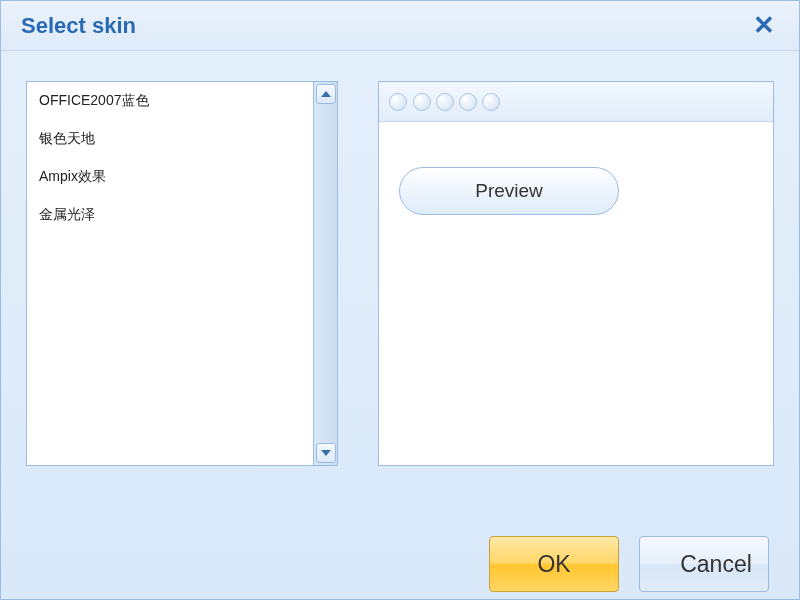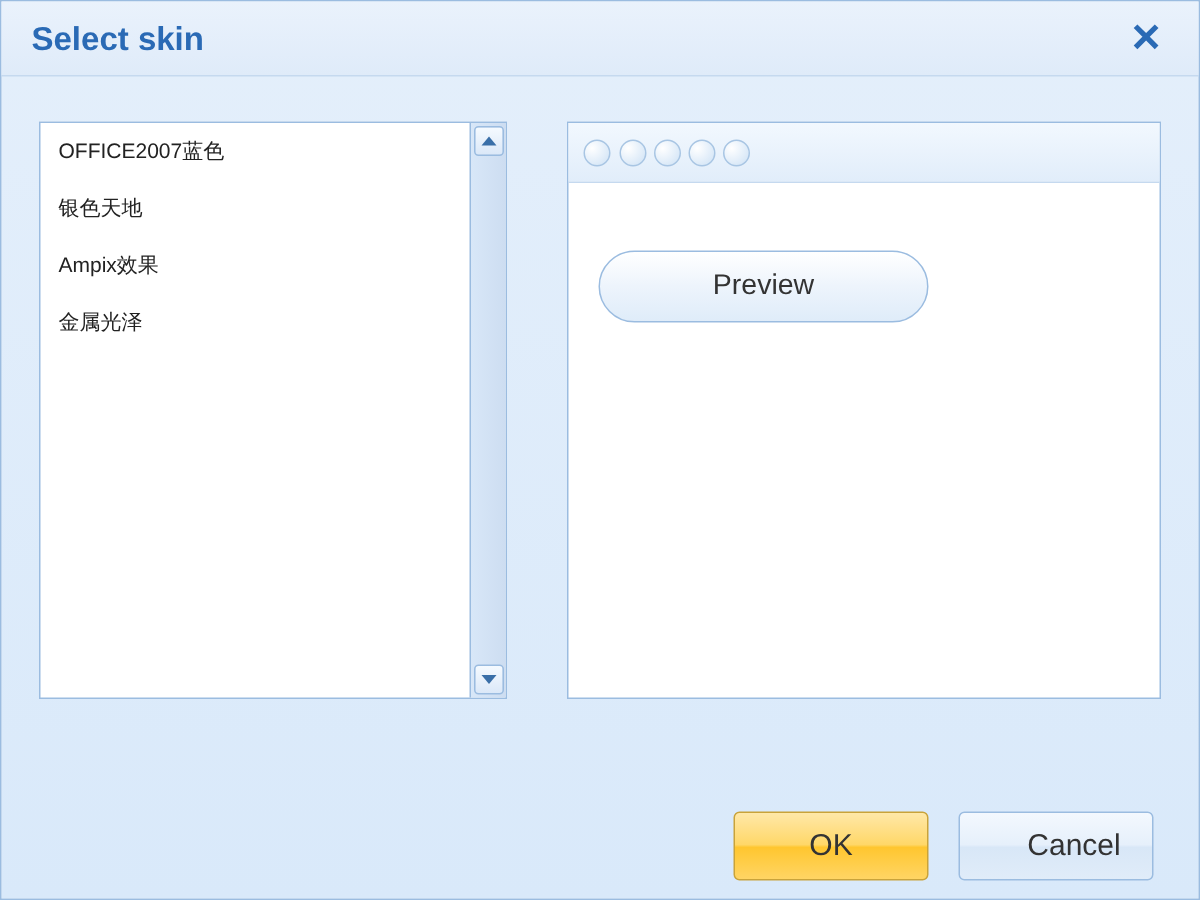--- a/index.html
+++ b/index.html
@@ -172,23 +172,23 @@
     .footer {
       height: 70px;
       display: flex;
       justify-content: flex-end;
       align-items: center;
       padding-right: 30px;
       gap: 20px;
     }
     .btn {
       min-width: 130px;
-      height: 46px;
+      height: 56px;
       border-radius: 4px;
-      font-size: 20px;
+      font-size: 23px;
       cursor: pointer;
       display: flex;
       align-items: center;
       justify-content: center;
     }
     .btn-ok {
       background: linear-gradient(to bottom, #ffe8a8 0%, #ffd768 48%, #ffc62f 52%, #ffd564 100%);
       border: 1px solid #c9a33a;
       color: #333;
     }

